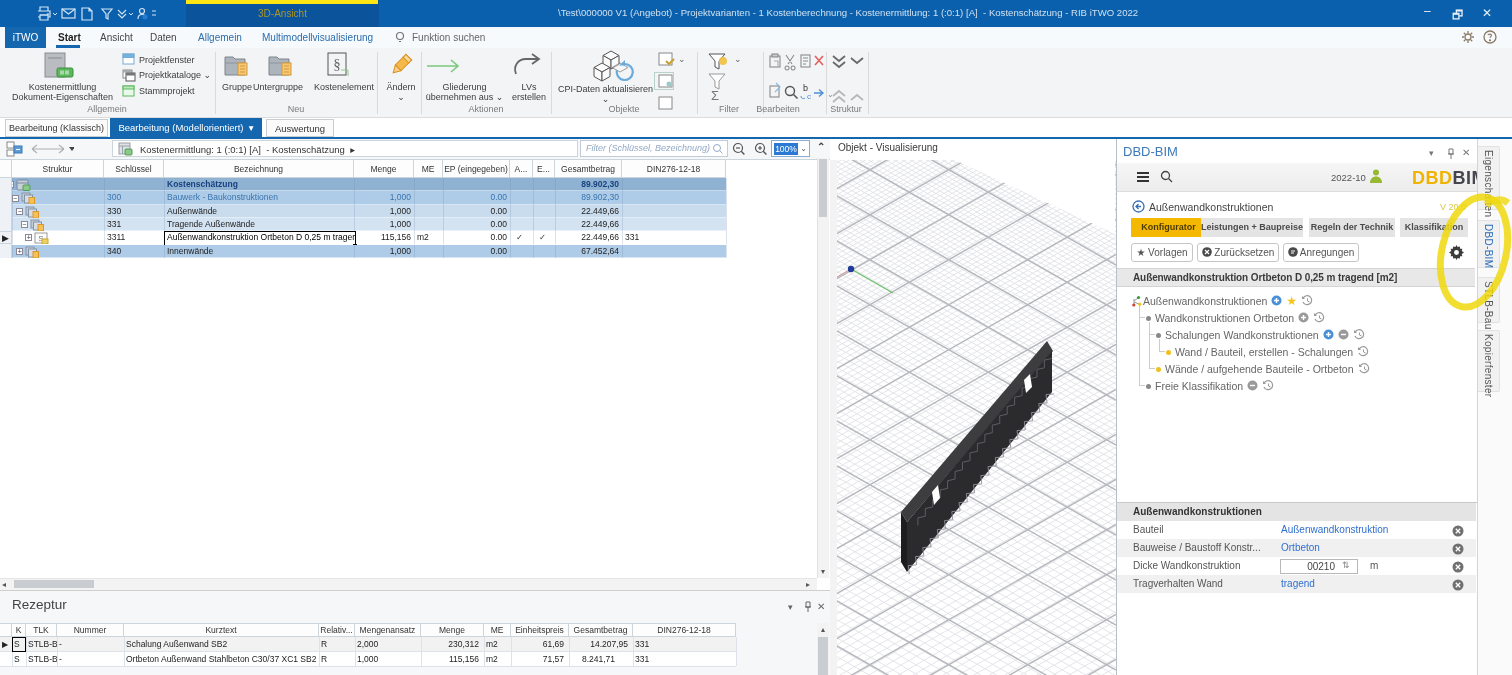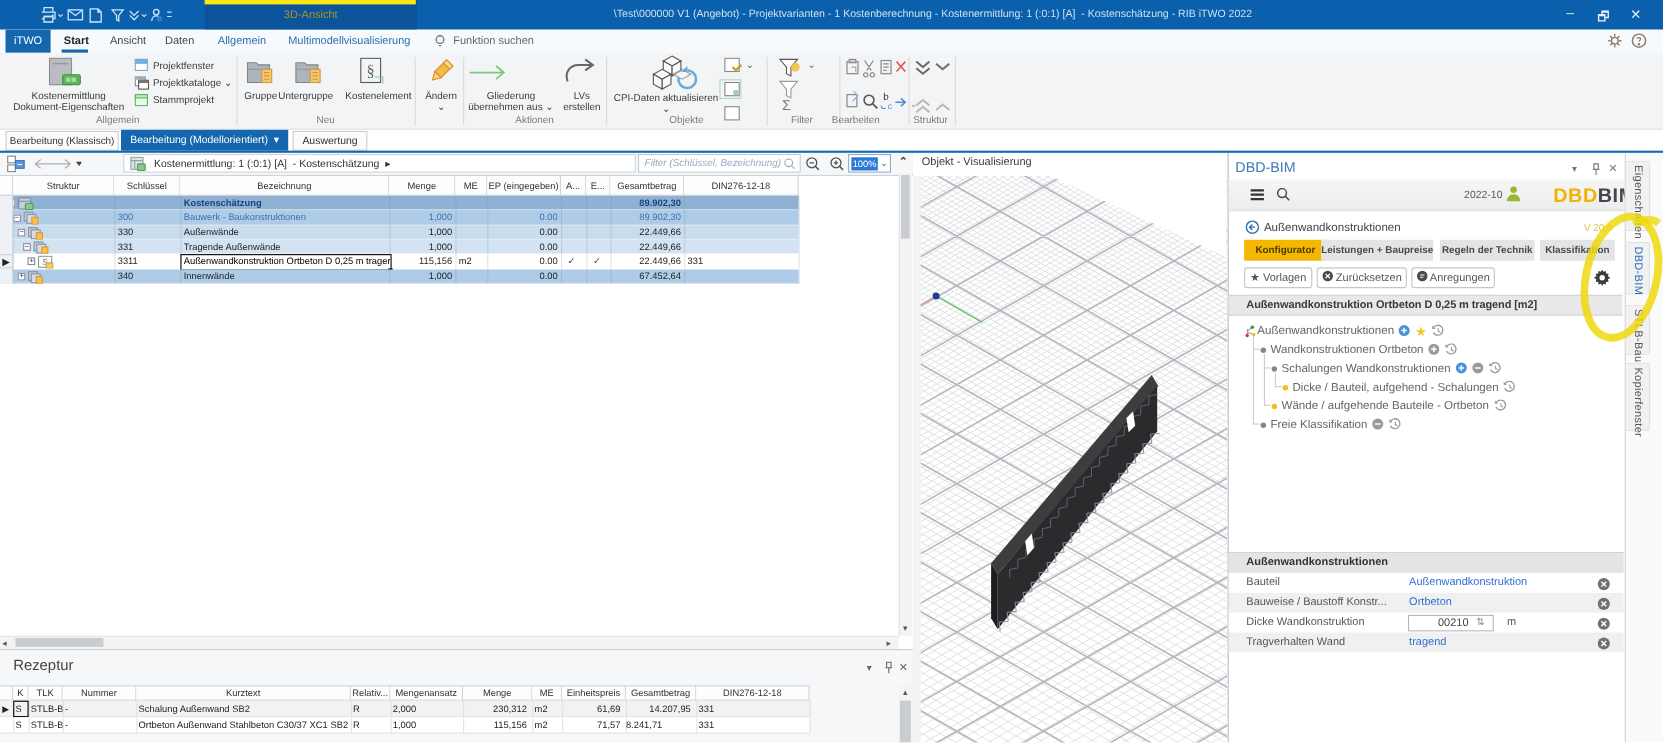--- a/index.html
+++ b/index.html
@@ -524,21 +524,21 @@
 <div class="abs" style="left:0;top:665.5px;width:736px;height:1px;background:#dde2e8;"></div>
 <div class="rcell" style="left:12px;top:651.5px;width:14px;color:#222;text-align:left;padding-left:2px;">S</div>
 <div class="rcell" style="left:26px;top:651.5px;width:31px;color:#222;text-align:left;padding-left:2px;">STLB-B</div>
 <div class="rcell" style="left:57px;top:651.5px;width:67px;color:#222;text-align:left;padding-left:2px;">-</div>
 <div class="rcell" style="left:124px;top:651.5px;width:195px;color:#222;text-align:left;padding-left:2px;">Ortbeton Außenwand Stahlbeton C30/37 XC1 SB2</div>
 <div class="rcell" style="left:319px;top:651.5px;width:36px;color:#222;text-align:left;padding-left:2px;">R</div>
 <div class="rcell" style="left:355px;top:651.5px;width:66px;color:#222;text-align:left;padding-left:2px;">1,000</div>
 <div class="rcell" style="left:421px;top:651.5px;width:63px;color:#222;text-align:right;padding-right:5px;">115,156</div>
 <div class="rcell" style="left:484px;top:651.5px;width:27px;color:#222;text-align:left;padding-left:2px;">m2</div>
 <div class="rcell" style="left:511px;top:651.5px;width:58px;color:#222;text-align:right;padding-right:5px;">71,57</div>
-<div class="rcell" style="left:569px;top:651.5px;width:64px;color:#222;text-align:left;padding-right:5px;">8.241,71</div>
+<div class="rcell" style="left:569px;top:651.5px;width:64px;color:#222;text-align:center;padding-right:5px;">8.241,71</div>
 <div class="rcell" style="left:633px;top:651.5px;width:103px;color:#222;text-align:left;padding-left:2px;">331</div>
 <div class="abs sbtrack" style="left:817px;top:623px;width:12px;height:52px;"></div>
 <div class="abs arr" style="left:817px;top:625px;width:12px;">▴</div>
 <div class="abs sbthumb" style="left:818px;top:637px;width:10px;height:38px;"></div>
 
 <div class="abs" id="view3d"></div>
 <div class="abs" style="left:838px;top:142px;font-size:10px;color:#3a3a3a;">Objekt - Visualisierung</div>
 <svg class="abs" style="left:836px;top:160px" width="280" height="516" viewBox="0 0 280 516">
 <path d="M0 -189.6L280 -30.0M0 -185.0L280 -25.4M0 -180.4L280 -20.8M0 -175.8L280 -16.2M0 -171.2L280 -11.6M0 -166.6L280 -7.0M0 -162.0L280 -2.4M0 -157.4L280 2.2M0 -152.8L280 6.8M0 -148.2L280 11.4M0 -143.6L280 16.0M0 -139.0L280 20.6M0 -134.4L280 25.2M0 -129.8L280 29.8M0 -125.2L280 34.4M0 -120.6L280 39.0M0 -116.0L280 43.6M0 -111.4L280 48.2M0 -106.8L280 52.8M0 -102.2L280 57.4M0 -97.6L280 62.0M0 -93.0L280 66.6M0 -88.4L280 71.2M0 -83.8L280 75.8M0 -79.2L280 80.4M0 -74.6L280 85.0M0 -70.0L280 89.6M0 -65.4L280 94.2M0 -60.8L280 98.8M0 -56.2L280 103.4M0 -51.6L280 108.0M0 -47.0L280 112.6M0 -42.4L280 117.2M0 -37.7L280 121.9M0 -33.0L280 126.6M0 -28.3L280 131.3M0 -23.5L280 136.1M0 -18.6L280 141.0M0 -13.8L280 145.8M0 -8.8L280 150.8M0 -3.9L280 155.7M0 1.1L280 160.7M0 6.2L280 165.8M0 11.3L280 170.9M0 16.4L280 176.0M0 21.6L280 181.2M0 26.8L280 186.4M0 32.1L280 191.7M0 37.4L280 197.0M0 42.8L280 202.4M0 48.2L280 207.8M0 53.6L280 213.2M0 59.2L280 218.8M0 64.7L280 224.3M0 70.3L280 229.9M0 76.0L280 235.6M0 81.7L280 241.3M0 87.4L280 247.0M0 93.3L280 252.9M0 99.1L280 258.7M0 105.0L280 264.6M0 111.0L280 270.6M0 117.0L280 276.6M0 123.1L280 282.7M0 129.2L280 288.8M0 135.4L280 295.0M0 141.6L280 301.2M0 147.9L280 307.5M0 154.2L280 313.8M0 160.6L280 320.2M0 167.1L280 326.7M0 173.6L280 333.2M0 180.1L280 339.7M0 186.8L280 346.4M0 193.4L280 353.0M0 200.2L280 359.8M0 207.0L280 366.6M0 213.8L280 373.4M0 220.8L280 380.4M0 227.7L280 387.3M0 234.8L280 394.4M0 241.9L280 401.5M0 249.1L280 408.7M0 256.3L280 415.9M0 263.6L280 423.2M0 270.9L280 430.5M0 278.4L280 438.0M0 285.9L280 445.5M0 293.4L280 453.0M0 301.0L280 460.6M0 308.7L280 468.3M0 316.5L280 476.1M0 324.3L280 483.9M0 332.2L280 491.8M0 340.1L280 499.7M0 348.2L280 507.8M0 356.3L280 515.9M0 364.5L280 524.1M0 372.7L280 532.3M0 381.0L280 540.6M0 389.4L280 549.0M0 397.9L280 557.5M0 406.4L280 566.0M0 415.0L280 574.6M0 423.7L280 583.3M0 432.5L280 592.1M0 441.3L280 600.9M0 450.2L280 609.8M0 459.2L280 618.8M0 468.3L280 627.9M0 477.5L280 637.1M0 486.7L280 646.3M0 496.1L280 655.7M0 505.5L280 665.1M0 514.9L280 674.5M0 524.5L280 684.1M0 534.2L280 693.8M0 -20.0L280 -179.6M0 -15.4L280 -175.0M0 -10.8L280 -170.4M0 -6.2L280 -165.8M0 -1.6L280 -161.2M0 3.0L280 -156.6M0 7.6L280 -152.0M0 12.2L280 -147.4M0 16.8L280 -142.8M0 21.4L280 -138.2M0 26.0L280 -133.6M0 30.6L280 -129.0M0 35.2L280 -124.4M0 39.8L280 -119.8M0 44.4L280 -115.2M0 49.0L280 -110.6M0 53.6L280 -106.0M0 58.2L280 -101.4M0 62.8L280 -96.8M0 67.4L280 -92.2M0 72.0L280 -87.6M0 76.6L280 -83.0M0 81.2L280 -78.4M0 85.8L280 -73.8M0 90.4L280 -69.2M0 95.0L280 -64.6M0 99.6L280 -60.0M0 104.2L280 -55.4M0 108.8L280 -50.8M0 113.4L280 -46.2M0 118.0L280 -41.6M0 122.7L280 -36.9M0 127.4L280 -32.2M0 132.2L280 -27.4M0 137.0L280 -22.6M0 141.8L280 -17.8M0 146.7L280 -12.9M0 151.6L280 -8.0M0 156.6L280 -3.0M0 161.6L280 2.0M0 166.7L280 7.1M0 171.8L280 12.2M0 176.9L280 17.3M0 182.1L280 22.5M0 187.3L280 27.7M0 192.6L280 33.0M0 197.9L280 38.3M0 203.3L280 43.7M0 208.7L280 49.1M0 214.2L280 54.6M0 219.7L280 60.1M0 225.3L280 65.7M0 230.9L280 71.3M0 236.6L280 77.0M0 242.3L280 82.7M0 248.1L280 88.5M0 253.9L280 94.3M0 259.7L280 100.1M0 265.7L280 106.1M0 271.6L280 112.0M0 277.7L280 118.1M0 283.7L280 124.1M0 289.9L280 130.3M0 296.0L280 136.4M0 302.3L280 142.7M0 308.6L280 149.0M0 314.9L280 155.3M0 321.3L280 161.7M0 327.8L280 168.2M0 334.3L280 174.7M0 340.9L280 181.3M0 347.5L280 187.9M0 354.2L280 194.6M0 361.0L280 201.4M0 367.8L280 208.2M0 374.6L280 215.0M0 381.6L280 222.0M0 388.6L280 229.0M0 395.6L280 236.0M0 402.7L280 243.1M0 409.9L280 250.3M0 417.2L280 257.6M0 424.5L280 264.9M0 431.8L280 272.2M0 439.3L280 279.7M0 446.8L280 287.2M0 454.3L280 294.7M0 462.0L280 302.4M0 469.7L280 310.1M0 477.4L280 317.8M0 485.3L280 325.7M0 493.2L280 333.6M0 501.1L280 341.5M0 509.2L280 349.6M0 517.3L280 357.7M0 525.5L280 365.9M0 533.7L280 374.1M0 542.1L280 382.5M0 550.5L280 390.9M0 558.9L280 399.3M0 567.5L280 407.9M0 576.1L280 416.5M0 584.8L280 425.2M0 593.6L280 434.0M0 602.5L280 442.9M0 611.4L280 451.8M0 620.4L280 460.8M0 629.5L280 469.9M0 638.7L280 479.1M0 647.9L280 488.3M0 657.3L280 497.7M0 666.7L280 507.1M0 676.2L280 516.6M0 685.8L280 526.2M0 695.4L280 535.8M0 705.2L280 545.6" stroke="#e1e2e6" stroke-width="0.9" fill="none"></path>
     <path d="M0 -189.6L280 -30.0M0 -144.6L280 15.0M0 -99.6L280 60.0M0 -54.6L280 105.0M0 -9.6L280 150.0M0 35.4L280 195.0M0 80.4L280 240.0M0 125.4L280 285.0M0 170.4L280 330.0M0 215.4L280 375.0M0 260.4L280 420.0M0 305.4L280 465.0M0 350.4L280 510.0M0 395.4L280 555.0M0 440.4L280 600.0M0 485.4L280 645.0M0 530.4L280 690.0M0 -16.0L280 -175.6M0 29.0L280 -130.6M0 74.0L280 -85.6M0 119.0L280 -40.6M0 164.0L280 4.4M0 209.0L280 49.4M0 254.0L280 94.4M0 299.0L280 139.4M0 344.0L280 184.4M0 389.0L280 229.4M0 434.0L280 274.4M0 479.0L280 319.4M0 524.0L280 364.4M0 569.0L280 409.4M0 614.0L280 454.4M0 659.0L280 499.4M0 704.0L280 544.4" stroke="#b7b8be" stroke-width="1.5" fill="none"></path>
@@ -651,21 +651,21 @@
     </svg>
     <svg class="ticon" width="12" height="11" viewBox="0 0 12 11">
       <path d="M2.2 3A4.5 4.5 0 1 1 2 7" fill="none" stroke="#999" stroke-width="1.2"></path>
       <path d="M1 1v3h3z" fill="#999"></path>
       <path d="M6.5 3.5v2.5l2 1" stroke="#999" fill="none"></path>
     </svg>
   </div>
 <div class="abs" style="left:1166px;top:350px;width:5px;height:5px;border-radius:50%;background:#f0c020;"></div>
 <div class="abs" style="left:1159px;top:351px;width:6px;height:1px;background:#ccc;"></div>
 <div class="treerow" style="left:1175px;top:345px;height:13px;">
-    <span>Dicke / Bauteil, aufgehend - Schalungen</span>
+    <span>Wand / Bauteil, erstellen - Schalungen</span>
     <svg class="ticon" width="12" height="11" viewBox="0 0 12 11">
       <path d="M2.2 3A4.5 4.5 0 1 1 2 7" fill="none" stroke="#999" stroke-width="1.2"></path>
       <path d="M1 1v3h3z" fill="#999"></path>
       <path d="M6.5 3.5v2.5l2 1" stroke="#999" fill="none"></path>
     </svg>
   </div>
 <div class="abs" style="left:1156px;top:367px;width:5px;height:5px;border-radius:50%;background:#f0c020;"></div>
 <div class="abs" style="left:1149px;top:368px;width:6px;height:1px;background:#ccc;"></div>
 <div class="treerow" style="left:1165px;top:362px;height:13px;">
     <span>Wände / aufgehende Bauteile - Ortbeton</span>

